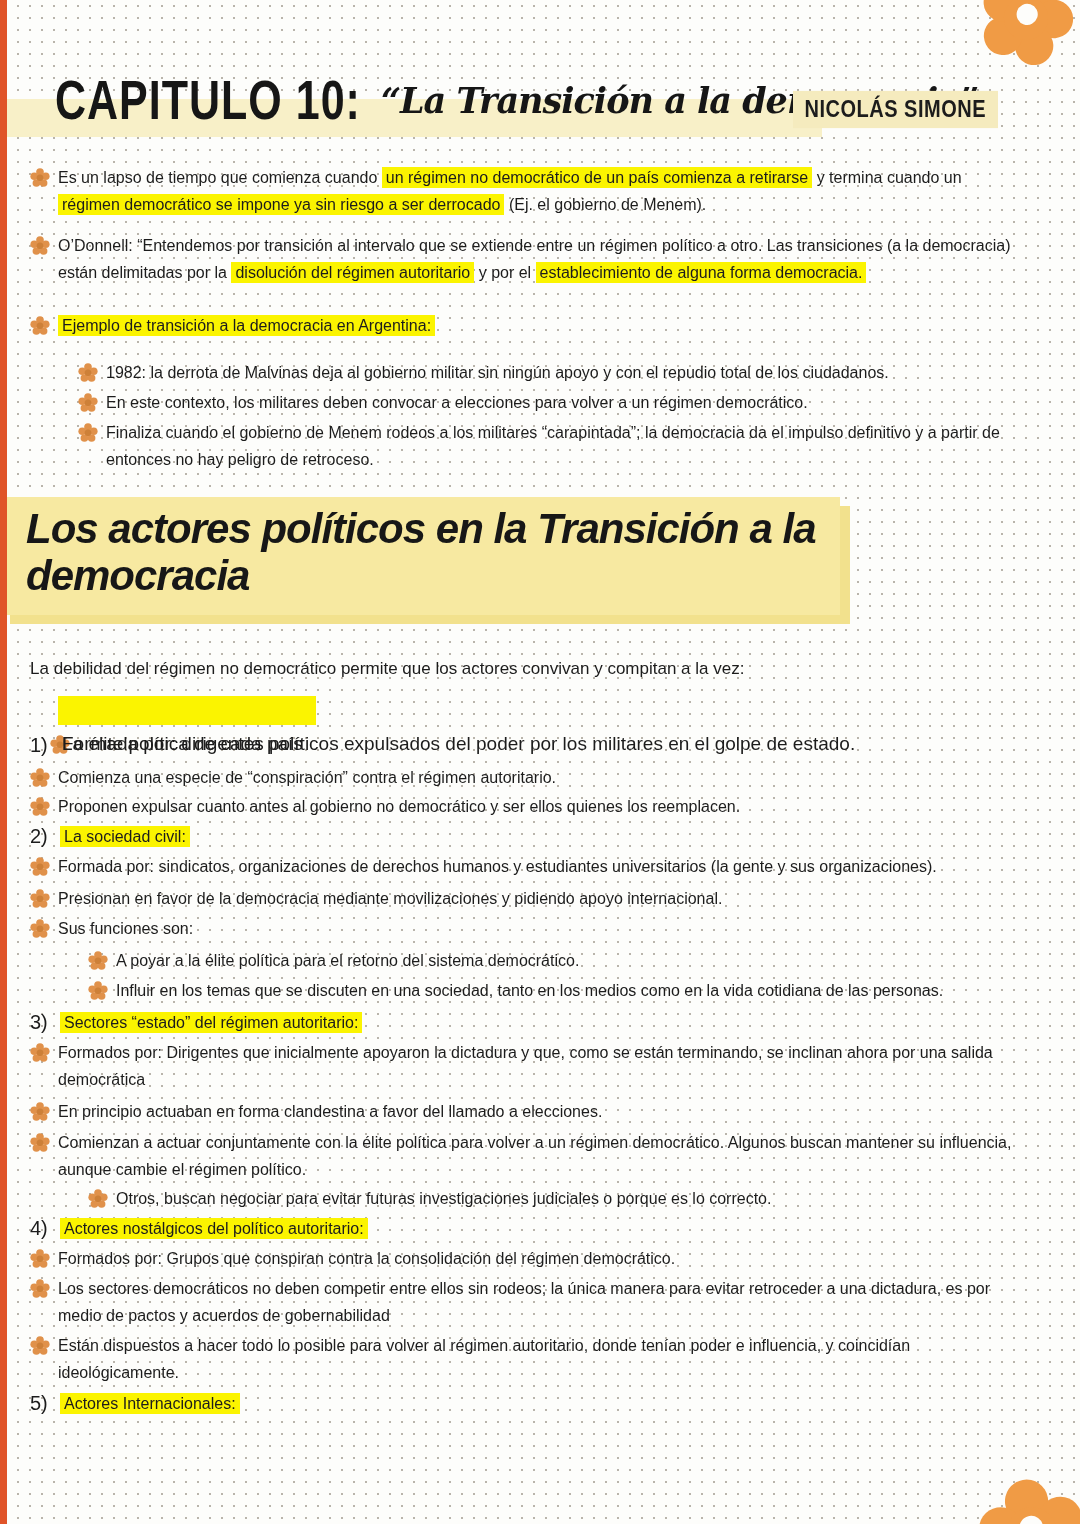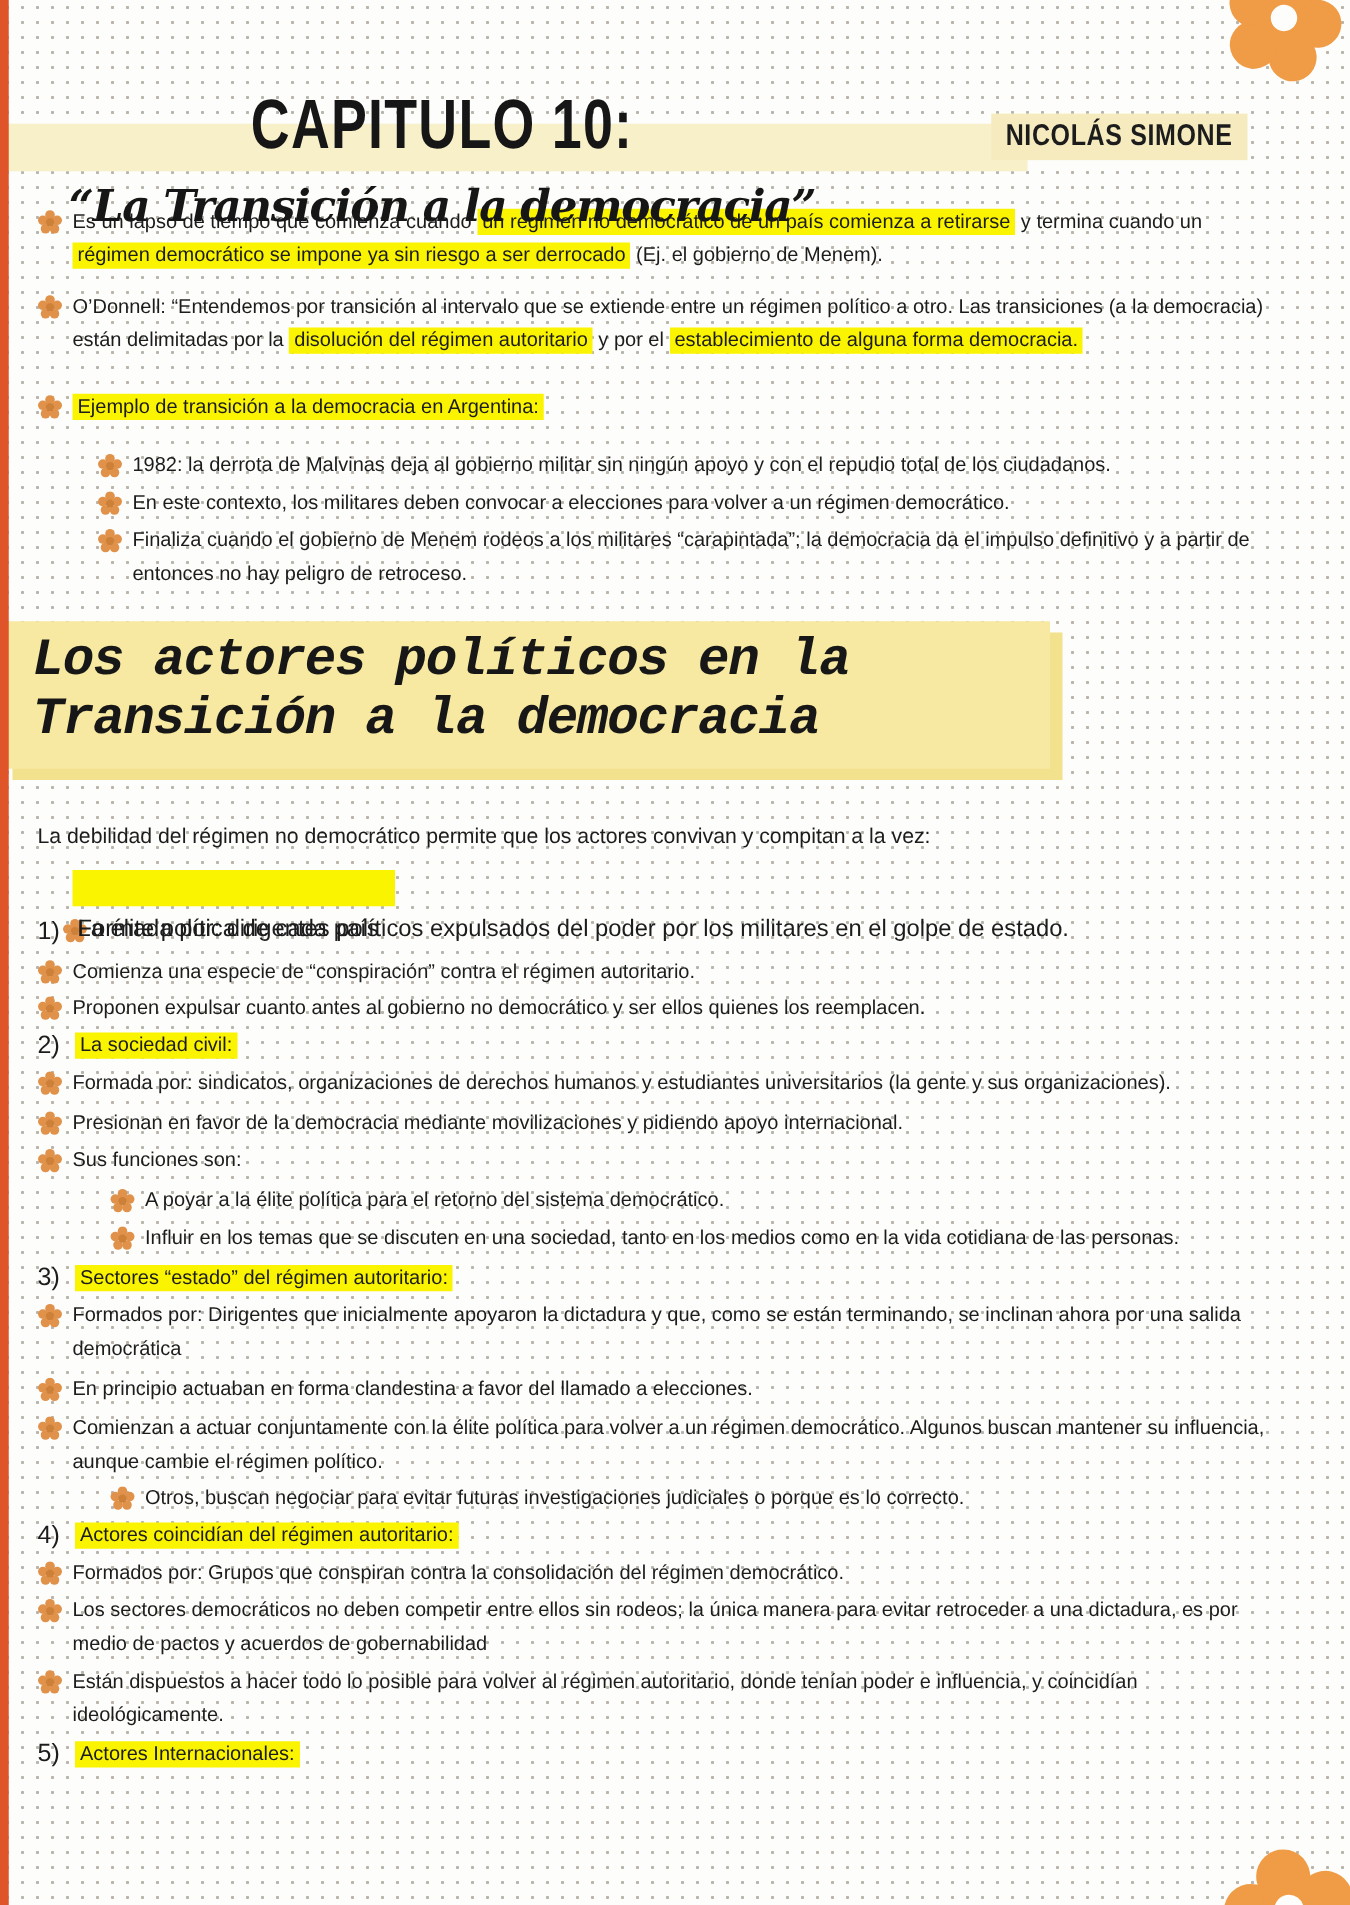--- a/index.html
+++ b/index.html
@@ -14,40 +14,40 @@
   .corner-flower{position:absolute;z-index:5;}
   .corner-flower svg{display:block;width:100%;height:100%;}
   .cf-top{right:6px;top:-30px;width:96px;height:96px;transform:rotate(18deg);}
   .cf-bottom{right:-6px;bottom:-62px;width:108px;height:108px;transform:rotate(-10deg);}
 
   .content{position:relative;z-index:2;}
 
   
   .titlebar{position:relative;height:66px;margin-top:84px;}
   .title-band{position:absolute;left:0;top:15px;width:822px;height:38px;background:#f8f0c8;}
-  .chapter{position:absolute;left:55px;top:-8px;margin:0;display:flex;align-items:center;gap:20px;white-space:nowrap;font-weight:bold;color:#161616;flex-direction:column;}
+  .chapter{position:absolute;left:55px;top:-8px;margin:0;display:flex;align-items:center;gap:20px;white-space:nowrap;font-weight:bold;color:#161616;}
   .chapter-label{display:inline-block;font-size:43px;letter-spacing:1px;transform:scaleY(1.3);transform-origin:center;}
   .chapter-title{font-family:"DejaVu Serif",serif;font-style:italic;font-weight:bold;font-size:35px;letter-spacing:-1px;}
   .author{position:absolute;right:82px;top:10px;display:inline-block;background:#f5ebbe;padding:4px 12px;font-weight:bold;font-size:20px;letter-spacing:.5px;transform:scaleY(1.2);color:#1c1c1c;}
 
   
   .r{display:flex;align-items:flex-start;padding-right:58px;}
   .lv1{padding-left:30px;}
   .lv2{padding-left:78px;}
   .lv3{padding-left:88px;}
   .fl{width:20px;height:20px;flex:0 0 auto;margin:4px 8px 0 0;}
   .fl svg{display:block;width:100%;height:100%;}
   .num{flex:0 0 30px;font-size:20px;line-height:27px;color:#1c1c1c;}
   .t{flex:1 1 auto;min-width:0;margin:0;font-size:16px;line-height:27px;color:#1c1c1c;}
   .hl{background:#fbf400;padding:2px 4px;box-decoration-break:clone;-webkit-box-decoration-break:clone;}
 
   
   .section-h{
     margin:24px 0 0 0;width:800px;background:#f7e9a1;box-shadow:10px 9px 0 #f2e18d;
-    padding:8px 14px 16px 26px;font-family:Liberation Mono, monospace;font-style:italic;font-weight:bold;
+    padding:8px 14px 16px 26px;font-family:Liberation Sans, sans-serif;font-style:italic;font-weight:bold;
     font-size:42px;line-height:1.12;color:#171717;letter-spacing:-1px;
   }
   .lead{margin:40px 58px 0 30px;font-size:17px;line-height:27px;color:#1c1c1c;}
 
   
   .overlap-wrap{position:relative;height:64px;margin-top:14px;}
   .ghost-hl{position:absolute;left:58px;top:0;width:258px;height:29px;background:#fbf400;}
   .overlap-wrap .num{position:absolute;left:30px;top:36px;}
   .overlap-wrap .fl{position:absolute;left:50px;top:39px;margin:0;}
   .ov-text{position:absolute;left:62px;top:34px;right:58px;margin:0;font-size:19px;line-height:27px;color:#1c1c1c;}
@@ -381,21 +381,21 @@
               <circle cx="5.1" cy="9.9" r="4.6"></circle>
             </g>
             <circle cx="12" cy="11.8" r="4" fill="#cd8038"></circle>
           </svg>
         </span>
       <p class="t">Otros, buscan negociar para evitar futuras investigaciones judiciales o porque es lo correcto.</p>
     </div>
 
     <div class="r lv1" style="margin-top:3px">
       <span class="num">4)</span>
-      <p class="t"><span class="hl">Actores coincidían del régimen autoritario:</span></p>
+      <p class="t"><span class="hl">Actores nostálgicos del político autoritario:</span></p>
     </div>
     <div class="r lv1" style="margin-top:3px">
       <span class="fl">
           <svg viewBox="0 0 24 24" aria-hidden="true">
             <g fill="#e0914a">
               <circle cx="12" cy="4.8" r="4.6"></circle>
               <circle cx="18.9" cy="9.9" r="4.6"></circle>
               <circle cx="16.3" cy="18" r="4.6"></circle>
               <circle cx="7.7" cy="18" r="4.6"></circle>
               <circle cx="5.1" cy="9.9" r="4.6"></circle>

